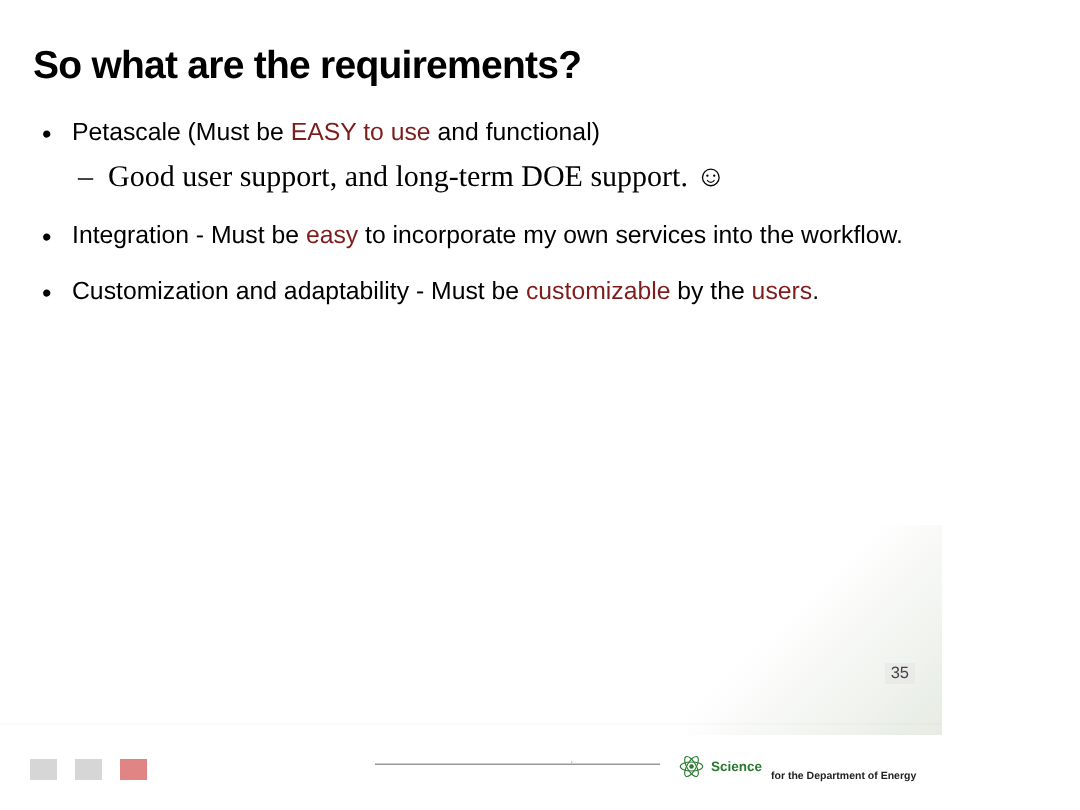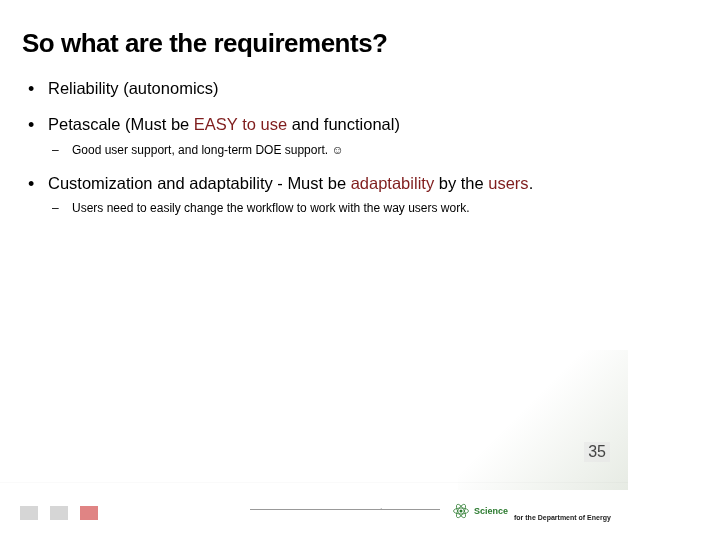--- a/index.html
+++ b/index.html
@@ -3,25 +3,25 @@
 <meta charset="utf-8">
 <style>
   * { margin: 0; padding: 0; box-sizing: border-box; }
   html, body { width: 720px; height: 540px; font-family: Arial, Helvetica, sans-serif; background: #fff; color: #000; overflow: hidden; }
   .slide { position: relative; width: 628px; height: 540px; padding: 28px 22px 0 22px; }
   .title { font-size: 26px; font-weight: bold; letter-spacing: -0.5px; margin-bottom: 18px; }
   .bullets { list-style: none; }
   .bullets > li { position: relative; padding-left: 26px; font-size: 16.5px; line-height: 1.35; margin-bottom: 14px; }
   .bullets > li::before { content: "•"; position: absolute; left: 6px; top: 0; font-size: 18px; }
   .sub { list-style: none; margin-top: 6px; }
-  .sub > li { position: relative; padding-left: 24px; font-size: 12px; line-height: 1.35; }
+  .sub > li { position: relative; padding-left: 24px; font-size: 20px; line-height: 1.35; font-family: Liberation Serif, serif; }
   .sub > li::before { content: "–"; position: absolute; left: 4px; top: 0; }
   .em { color: #7f1d1d; }
   .other { font-size: 19px; }
-  .pagenum { position: absolute; right: 18px; top: 442px; font-size: 16px; color: #444; background: rgba(230,230,230,0.6); padding: 1px 4px; }
+  .pagenum { position: absolute; right: 18px; top: 442px; font-size: 11px; color: #444; background: rgba(230,230,230,0.6); padding: 1px 4px; }
   .fade { position: absolute; right: 0; bottom: 50px; width: 170px; height: 140px; background: linear-gradient(135deg, rgba(255,255,255,0) 40%, rgba(90,120,70,0.15) 100%); pointer-events: none; }
   .footer { position: absolute; left: 0; right: 0; bottom: 0; height: 58px; border-top: 1px solid rgba(0,0,0,0.02); }
   .logos { position: absolute; left: 20px; bottom: 18px; display: flex; gap: 12px; align-items: center; opacity: 0.6; }
   .logo { height: 18px; display: flex; align-items: center; gap: 4px; font-size: 8px; color: #666; }
   .logo .box { width: 18px; height: 14px; background: #bbb; }
   .logo .box.red { background: #c33; }
   .footline { position: absolute; left: 250px; bottom: 30px; width: 190px; border-bottom: 1px solid #999; }
   .mid { position: absolute; left: 380px; bottom: 28px; font-size: 7px; color: #999; }
   .right-note { position: absolute; right: 14px; bottom: 18px; width: 100px; font-size: 7px; font-weight: bold; line-height: 1.15; color: #222; }
   .sci { position: absolute; right: 120px; bottom: 20px; display: flex; align-items: center; gap: 4px; }
@@ -30,38 +30,35 @@
 </style>
 </head>
 <body>
 
 <div class="slide">
 
   <h1 class="title">So what are the requirements?</h1>
 
   <ul class="bullets">
 
-    <li>
-      <span>Reliability (autonomics)</span>
-    </li>
 
     <li>
       <span>Petascale (Must be </span><span class="em">EASY to use</span><span> and functional)</span>
       <ul class="sub">
         <li>Good user support, and long-term DOE support. ☺</li>
       </ul>
     </li>
 
 
+    <li>
+      <span>Integration - Must be </span><span class="em">easy</span><span> to incorporate my own services into the workflow.</span>
+    </li>
 
     <li>
-      <span>Customization and adaptability - Must be </span><span class="em">adaptability</span><span> by the </span><span class="em">users</span><span>.</span>
-      <ul class="sub">
-        <li>Users need to easily change the workflow to work with the way users work.</li>
-      </ul>
+      <span>Customization and adaptability - Must be </span><span class="em">customizable</span><span> by the </span><span class="em">users</span><span>.</span>
     </li>
 
 
   </ul>
 
   <div class="fade"></div>
 
   <div class="pagenum">35</div>
 
   <div class="footer">

